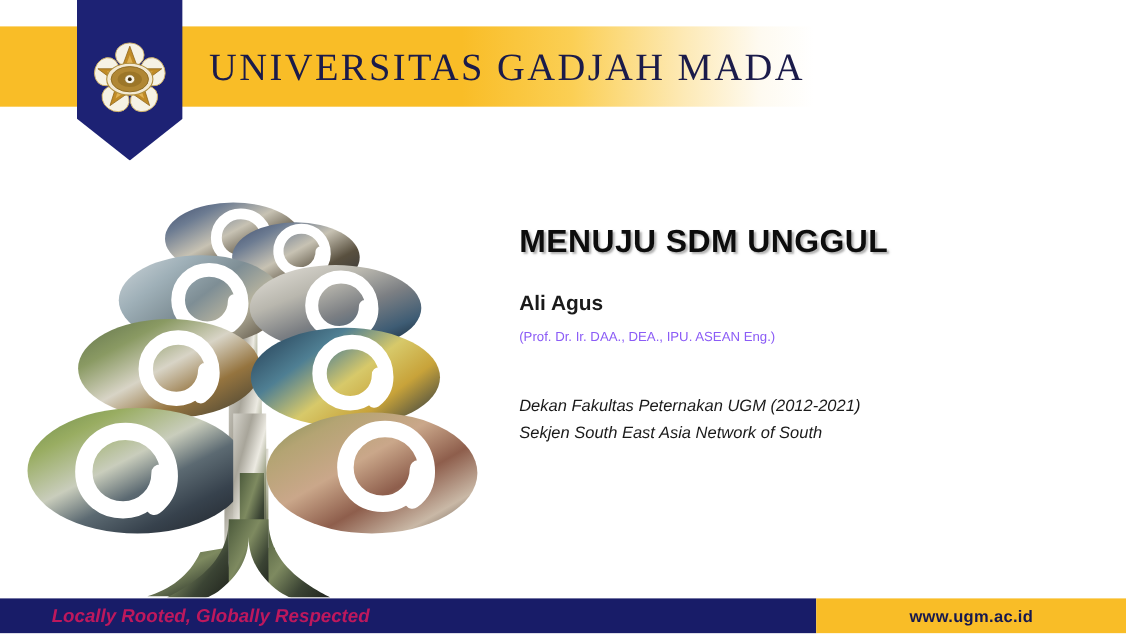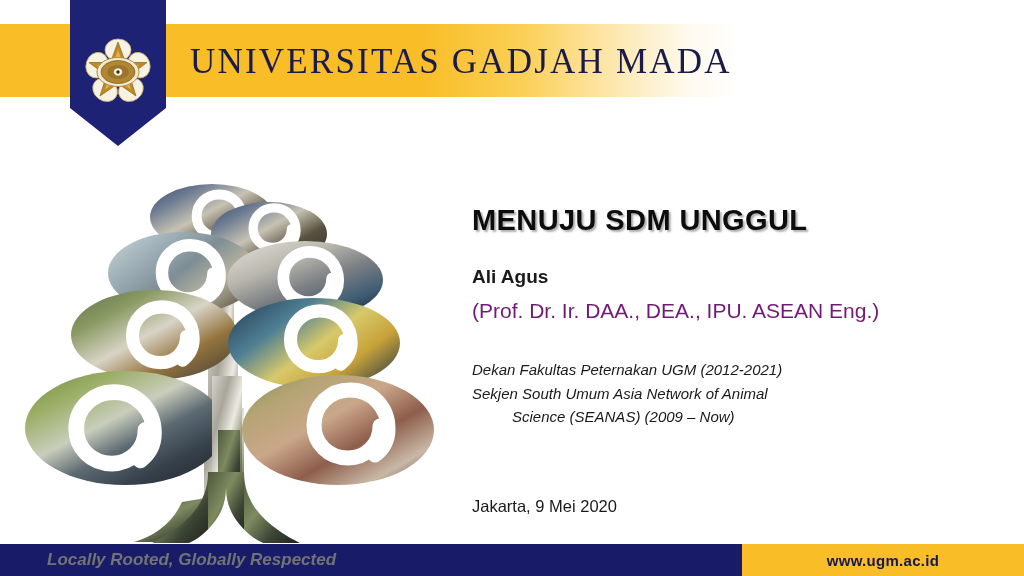--- a/index.html
+++ b/index.html
@@ -73,22 +73,22 @@
     top: 266px;
     font-size: 19px;
     font-weight: bold;
     color: #1a1a1a;
     white-space: nowrap;
   }
   .person-credentials {
     position: absolute;
     left: 472px;
     top: 299px;
-    font-size: 21px;
-    color: #701a75;
+    font-size: 12px;
+    color: #8b5cf6;
     white-space: nowrap;
   }
   .roles {
     position: absolute;
     left: 472px;
     top: 358px;
     font-size: 15px;
     font-style: italic;
     color: #1a1a1a;
     line-height: 23.5px;
@@ -133,21 +133,21 @@
   }
   .footer-tagline {
     position: absolute;
     left: 47px;
     top: 544px;
     height: 32px;
     line-height: 32px;
     font-size: 17px;
     font-weight: bold;
     font-style: italic;
-    color: #737373;
+    color: #be185d;
     white-space: nowrap;
   }
   .footer-url {
     position: absolute;
     left: 742px;
     top: 544px;
     width: 282px;
     height: 32px;
     line-height: 33px;
     text-align: center;
@@ -380,24 +380,22 @@
   </div>
 
   <div class="slide-title">MENUJU SDM UNGGUL</div>
 
   <div class="person-name">Ali Agus</div>
 
   <div class="person-credentials">(Prof. Dr. Ir. DAA., DEA., IPU. ASEAN Eng.)</div>
 
   <div class="roles">
     <div>Dekan Fakultas Peternakan UGM (2012-2021)</div>
-    <div>Sekjen South Umum Asia Network of Animal</div>
-    <div class="indent">Science (SEANAS) (2009 – Now)</div>
+    <div>Sekjen South East Asia Network of South</div>
   </div>
 
-  <div class="date-line">Jakarta, 9 Mei 2020</div>
 
   <div class="footer-navy"></div>
   <div class="footer-gold"></div>
   <div class="footer-tagline">Locally Rooted, Globally Respected</div>
   <div class="footer-url">www.ugm.ac.id</div>
 
 </div>
 
 </body></html>

